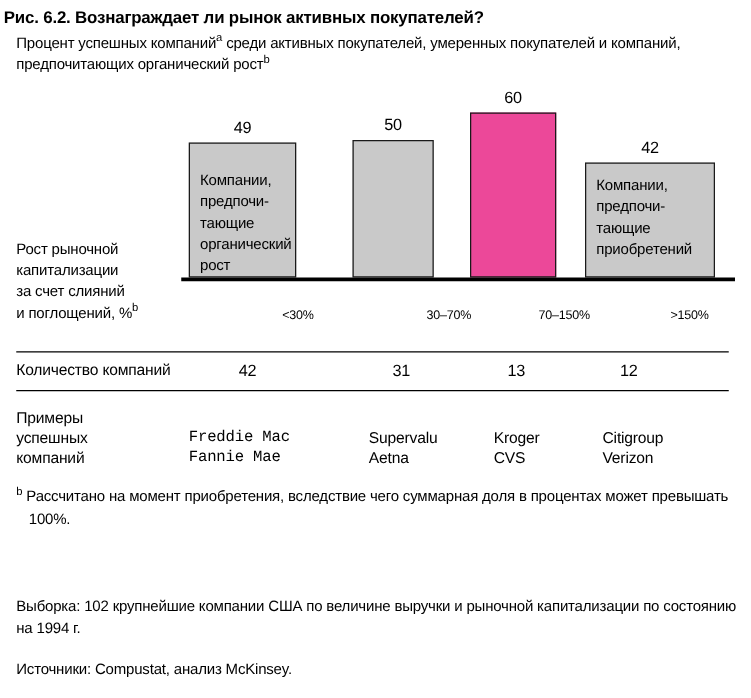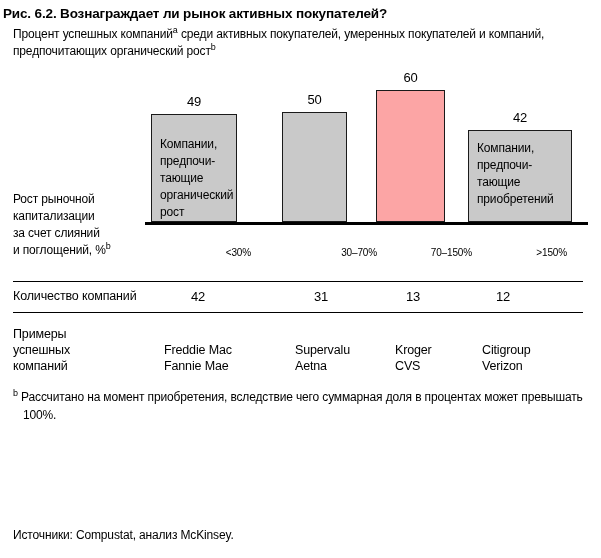--- a/index.html
+++ b/index.html
@@ -57,21 +57,21 @@
       <div>тающие</div>
       <div>органический</div>
       <div>рост</div>
     </div>
   </div>
 
   <div class="bar" style="left: 282px; width: 65px; height: 110px; top: 112px; background: rgb(201, 201, 201); border-color: rgb(26, 26, 26);">
     <div class="val">50</div>
   </div>
 
-  <div class="bar" style="left: 376px; width: 69px; height: 132px; top: 90px; background: #fca5a5; border-color: rgb(26, 26, 26);">
+  <div class="bar" style="left: 376px; width: 69px; height: 132px; top: 90px; background: #ec4899; border-color: rgb(26, 26, 26);">
     <div class="val">60</div>
   </div>
 
   <div class="bar" style="left: 468px; width: 104px; height: 92px; top: 130px; background: rgb(201, 201, 201); border-color: rgb(26, 26, 26);">
     <div class="val">42</div>
     <div class="bar-text pt-sm">
       <div>Компании,</div>
       <div>предпочи-</div>
       <div>тающие</div>
       <div>приобретений</div>
@@ -100,37 +100,38 @@
   <div class="abs count" style="left:383px;">13</div>
   <div class="abs count" style="left:473px;">12</div>
 
   <div class="abs rule rule2"></div>
 
   <div class="abs examples-label">
     <div>Примеры</div>
     <div>успешных</div>
     <div>компаний</div>
   </div>
-  <div class="abs company-col" style="left:164px;">
+  <div class="abs company-col" style="left:151px;font-family:Liberation Mono, monospace;">
     <div>Freddie Mac</div>
     <div>Fannie Mae</div>
   </div>
   <div class="abs company-col" style="left:295px;">
     <div>Supervalu</div>
     <div>Aetna</div>
   </div>
   <div class="abs company-col" style="left:395px;">
     <div>Kroger</div>
     <div>CVS</div>
   </div>
   <div class="abs company-col" style="left:482px;">
     <div>Citigroup</div>
     <div>Verizon</div>
   </div>
 
   <div class="abs notes">
     <div class="footnote"><sup>b</sup> <span>Рассчитано на момент приобретения, вследствие чего суммарная доля в процентах может превышать 100%.</span></div>
   </div>
 
+  <div class="abs sample">Выборка: 102 крупнейшие компании США по величине выручки и рыночной капитализации по состоянию на 1994 г.</div>
 
   <div class="abs sources">Источники: Compustat, анализ McKinsey.</div>
 
 </div>
 
 </body></html>

